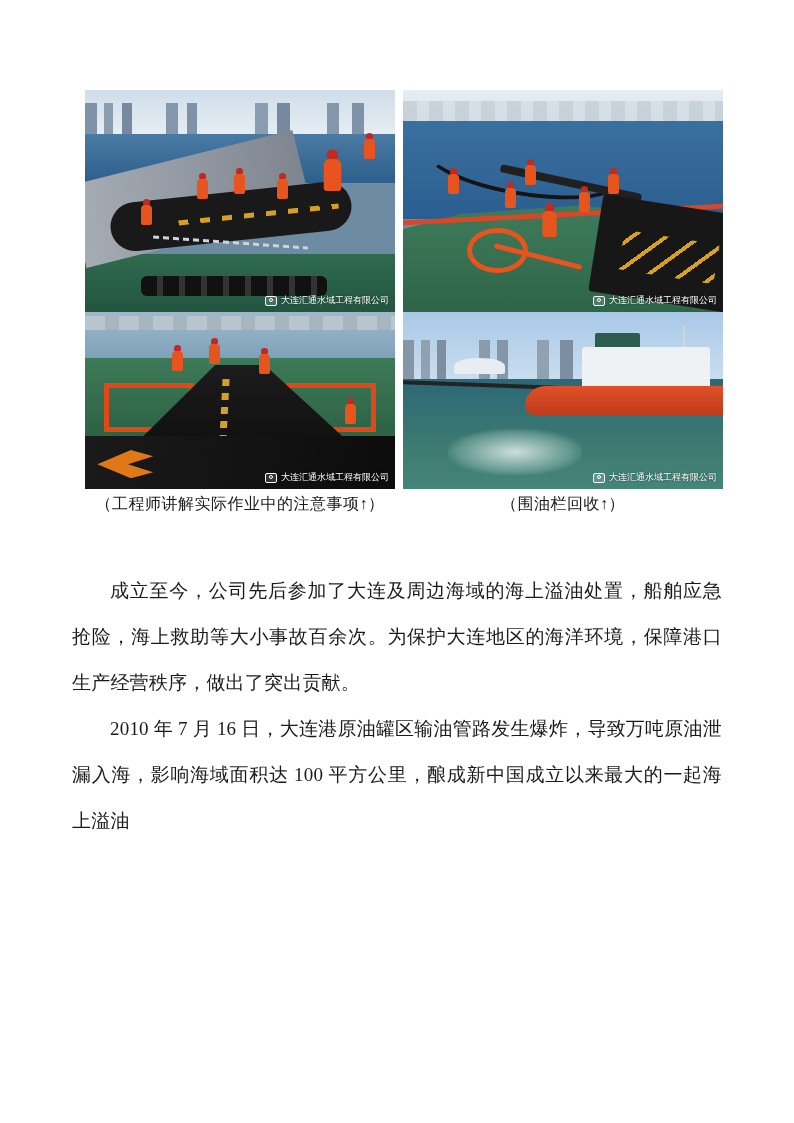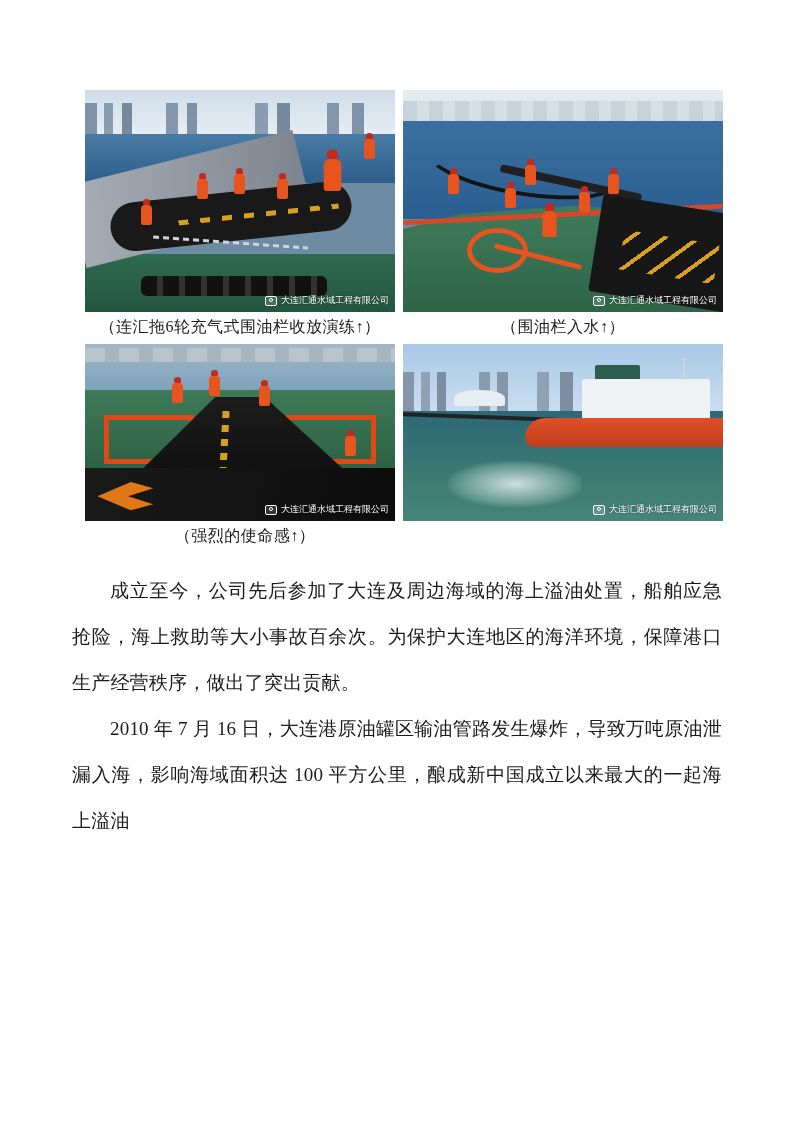--- a/index.html
+++ b/index.html
@@ -132,24 +132,20 @@
         <div class="wk" style="left:55%;top:46%"></div>
         <div class="wk" style="left:38%;top:34%"></div>
         <div class="wk" style="left:64%;top:38%"></div>
         <figcaption class="wm">
           <span class="cam"></span>
           <span>大连汇通水域工程有限公司</span>
         </figcaption>
       </figure>
     </div>
 
-    <div class="caprow">
-      <div class="cap c1">（连汇拖6轮充气式围油栏收放演练↑）</div>
-      <div class="cap c2">（围油栏入水↑）</div>
-    </div>
 
     <div class="prow">
       <figure class="photo p3">
         <div class="layer water"></div>
         <div class="layer pier"></div>
         <div class="layer deck"></div>
         <div class="layer frameL"></div>
         <div class="layer frameR"></div>
         <div class="layer ramp"></div>
         <div class="layer rampdash"></div>
@@ -177,21 +173,22 @@
         <div class="layer hull"></div>
         <div class="layer wake"></div>
         <figcaption class="wm">
           <span class="cam"></span>
           <span>大连汇通水域工程有限公司</span>
         </figcaption>
       </figure>
     </div>
 
     <div class="caprow">
-      <div class="cap c2">（强烈的使命感↑）</div>
+      <div class="cap c1">（工程师讲解实际作业中的注意事项↑）</div>
+      <div class="cap c2">（围油栏回收↑）</div>
     </div>
 
   </div>
 
   <div class="textblock">
     <p>成立至今，公司先后参加了大连及周边海域的海上溢油处置，船舶应急抢险，海上救助等大小事故百余次。为保护大连地区的海洋环境，保障港口生产经营秩序，做出了突出贡献。</p>
     <p>2010 年 7 月 16 日，大连港原油罐区输油管路发生爆炸，导致万吨原油泄漏入海，影响海域面积达 100 平方公里，酿成新中国成立以来最大的一起海上溢油</p>
   </div>
 
 

